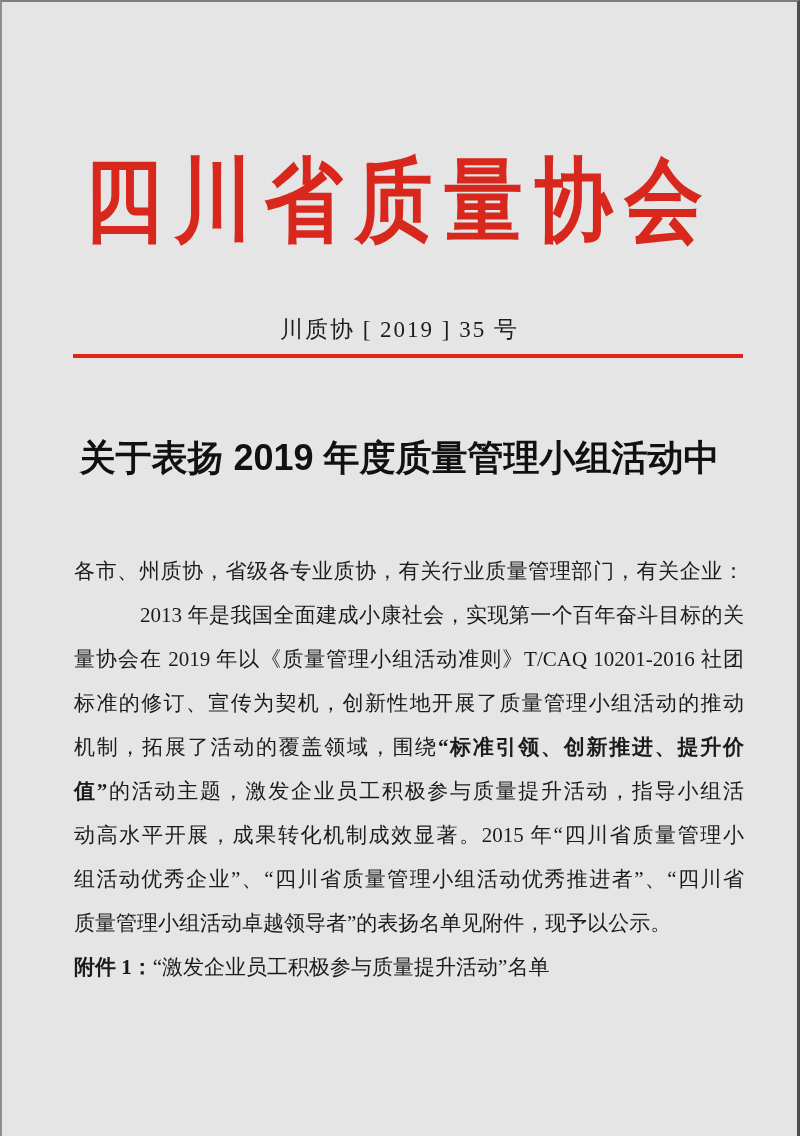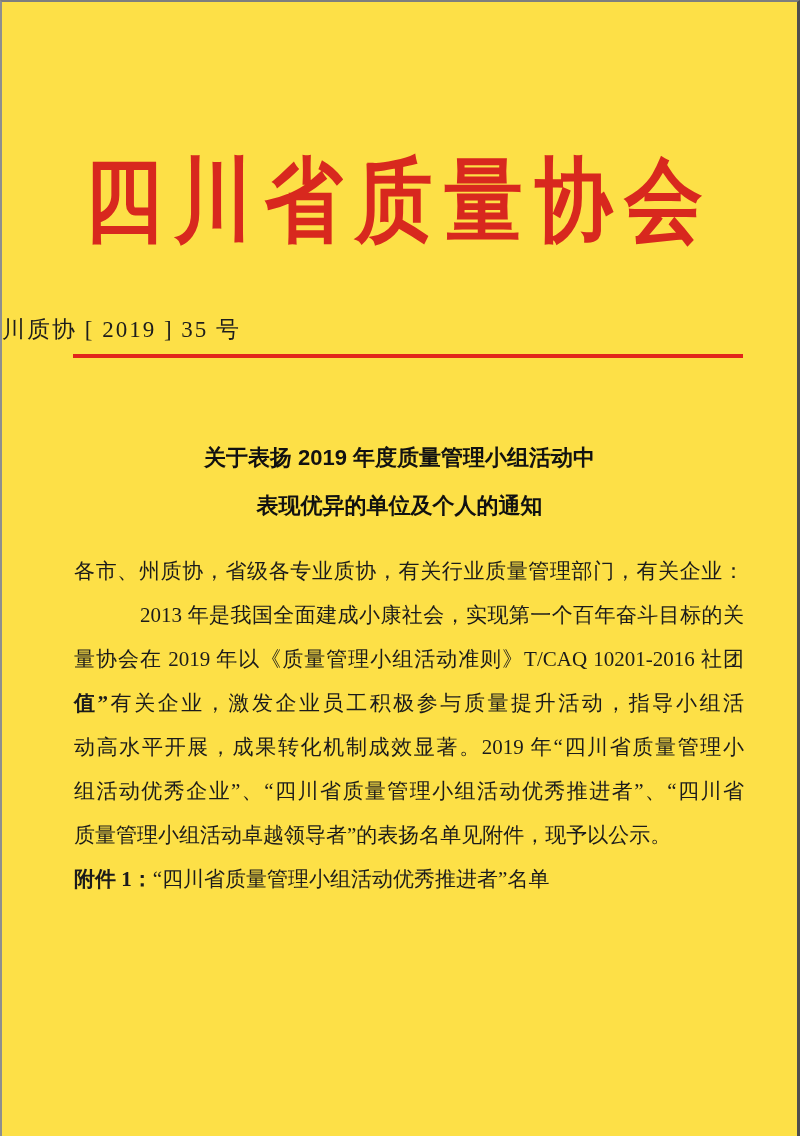--- a/index.html
+++ b/index.html
@@ -5,21 +5,21 @@
   html, body {
     margin: 0;
     padding: 0;
     background: #ffffff;
   }
   .page {
     position: relative;
     width: 800px;
     height: 1136px;
     box-sizing: border-box;
-    background: #fde047;
+    background: #e5e5e5;
     border-top: 2px solid #7e7e7e;
     border-left: 2px solid #8e8e8e;
     border-right: 3px solid #4e4e4e;
     overflow: hidden;
     font-family: "Liberation Serif", serif;
   }
   .org-title {
     position: absolute;
     top: 138px;
     left: 0;
@@ -31,42 +31,42 @@
     letter-spacing: 12px;
     white-space: nowrap;
     transform: scaleY(1.18);
     transform-origin: center top;
   }
   .doc-number {
     position: absolute;
     top: 312px;
     left: 0;
     width: 100%;
-    text-align: left;
+    text-align: center;
     font-family: "Liberation Serif", serif;
     font-size: 23px;
     letter-spacing: 2px;
     color: #1d1d1d;
   }
   .red-divider {
     position: absolute;
     top: 352px;
     left: 71px;
     width: 670px;
     height: 4px;
   }
   .notice-title {
     position: absolute;
     top: 432px;
     left: 0;
     width: 100%;
     text-align: center;
     font-family: "Liberation Sans", sans-serif;
     font-weight: bold;
-    font-size: 22px;
+    font-size: 36px;
     line-height: 48px;
     color: #111111;
   }
   .body-text {
     position: absolute;
     top: 547px;
     left: 72px;
     width: 670px;
     font-family: "Liberation Serif", serif;
     font-size: 21px;
@@ -95,27 +95,28 @@
 <div class="page">
 
   <div class="org-title" style="color: rgb(216, 40, 30);">四川省质量协会</div>
 
   <div class="doc-number">川质协 [ 2019 ] 35 号</div>
 
   <div class="red-divider" style="background: rgb(226, 37, 27);"></div>
 
   <div class="notice-title">
     <div>关于表扬 2019 年度质量管理小组活动中</div>
-    <div>表现优异的单位及个人的通知</div>
   </div>
 
   <div class="body-text">
       <div class="body-line justify"><span>各市、州质协，省级各专业质协，有关行业质量管理部门，有关企业：</span></div>
       <div class="body-line indent justify"><span>2013 年是我国全面建成小康社会，实现第一个百年奋斗目标的关</span></div>
       <div class="body-line justify"><span>量协会在 2019 年以《质量管理小组活动准则》T/CAQ 10201-2016 社团</span></div>
-      <div class="body-line justify"><span class="bold">值”</span><span>有关企业，激发企业员工积极参与质量提升活动，指导小组活</span></div>
-      <div class="body-line justify"><span>动高水平开展，成果转化机制成效显著。2019 年“四川省质量管理小</span></div>
+      <div class="body-line justify"><span>标准的修订、宣传为契机，创新性地开展了质量管理小组活动的推动</span></div>
+      <div class="body-line justify"><span>机制，拓展了活动的覆盖领域，围绕</span><span class="bold">“标准引领、创新推进、提升价</span></div>
+      <div class="body-line justify"><span class="bold">值”</span><span>的活动主题，激发企业员工积极参与质量提升活动，指导小组活</span></div>
+      <div class="body-line justify"><span>动高水平开展，成果转化机制成效显著。2015 年“四川省质量管理小</span></div>
       <div class="body-line justify"><span>组活动优秀企业”、“四川省质量管理小组活动优秀推进者”、“四川省</span></div>
       <div class="body-line"><span>质量管理小组活动卓越领导者”的表扬名单见附件，现予以公示。</span></div>
-      <div class="body-line"><span class="bold">附件 1：</span><span>“四川省质量管理小组活动优秀推进者”名单</span></div>
+      <div class="body-line"><span class="bold">附件 1：</span><span>“激发企业员工积极参与质量提升活动”名单</span></div>
     </div>
 
 </div>
 
 </body></html>

